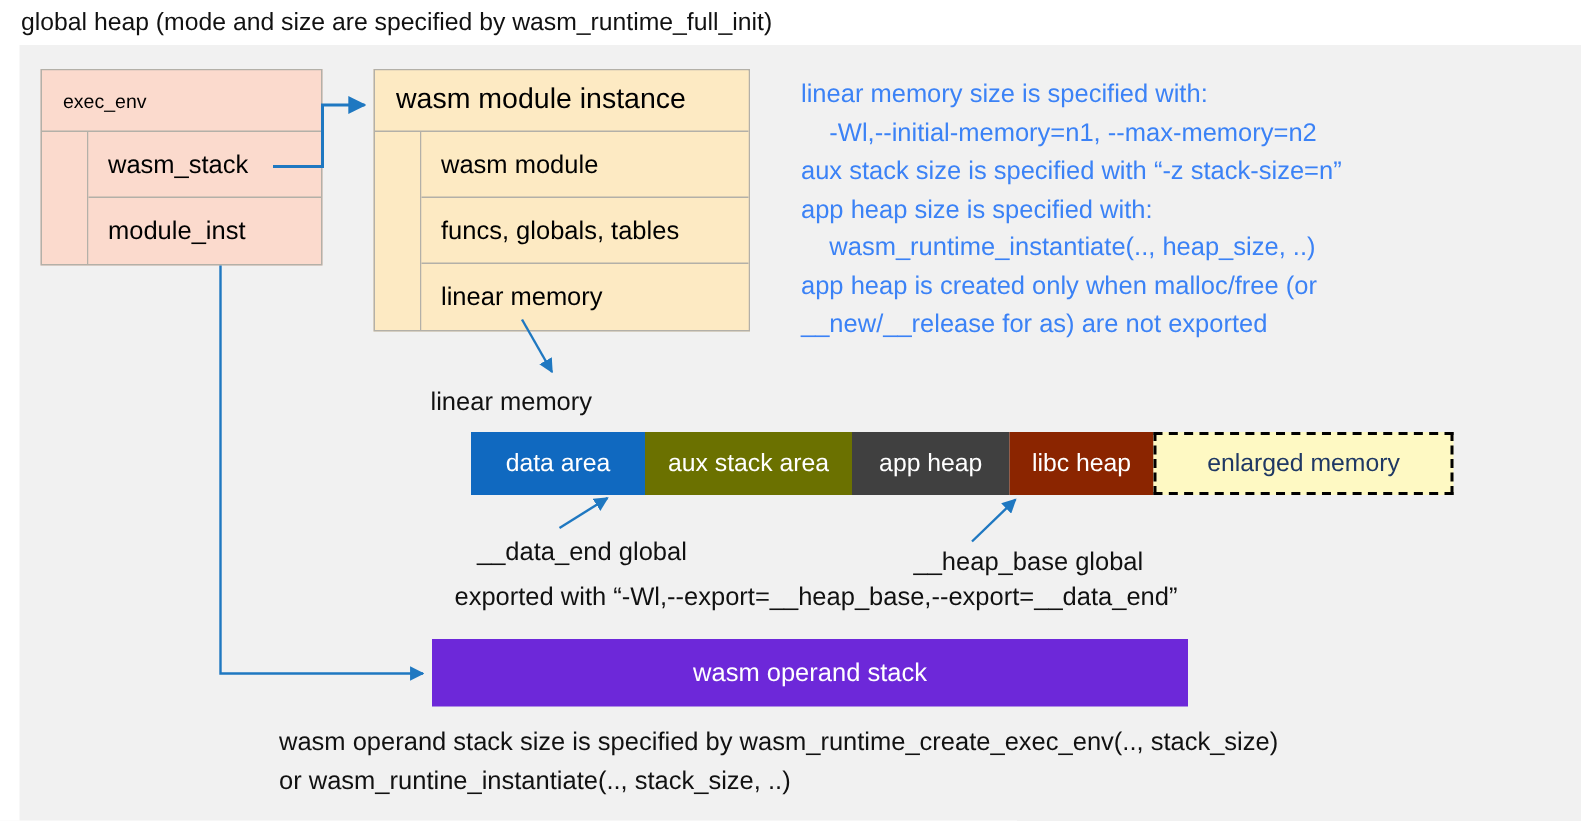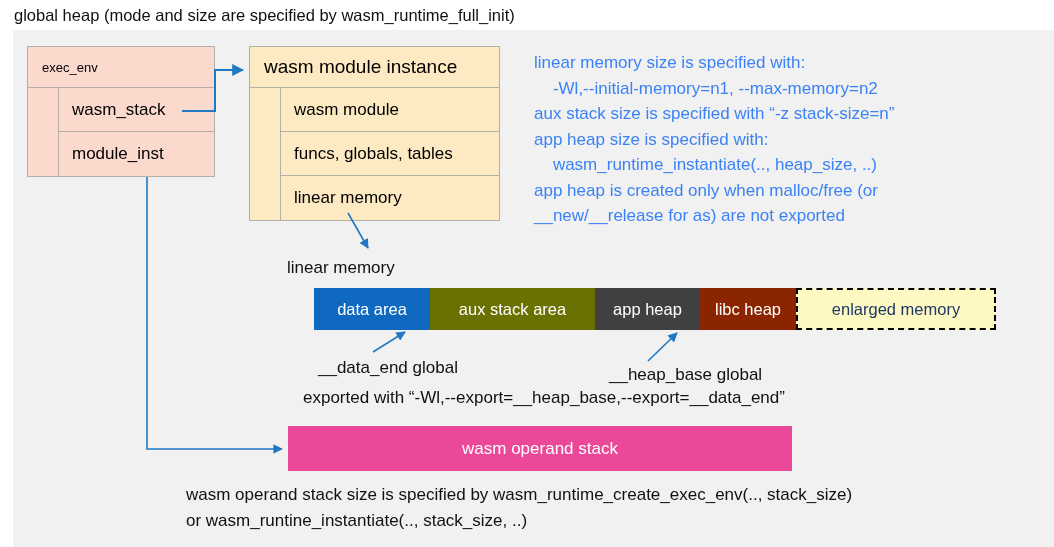--- a/index.html
+++ b/index.html
@@ -175,21 +175,21 @@
   #cap-heap-base { left: 609px; top: 365px; }
   #cap-exported  { left: 303px; top: 388px; }
 
   
   #operand-stack-box {
     position: absolute;
     left: 288px;
     top: 426px;
     width: 504px;
     height: 45px;
-    background: #ec4899;
+    background: #6d28d9;
     display: flex;
     align-items: center;
     justify-content: center;
     font-size: 17px;
     color: #ffffff;
   }
 
   
   .bottom-block {
     position: absolute;
@@ -238,21 +238,21 @@
 aux stack size is specified with “-z stack-size=n”
 app heap size is specified with:
     wasm_runtime_instantiate(.., heap_size, ..)
 app heap is created only when malloc/free (or
 __new/__release for as) are not exported</div>
 
   <div class="lm-label">linear memory</div>
 
   <div class="mem-bar" id="mem-bar">
       <div class="seg" style="width: 116px; background: rgb(16, 105, 192);">data area</div>
-      <div class="seg" style="width: 165px; background: rgb(107, 113, 0);">aux stack area</div>
+      <div class="seg" style="width: 138px; background: rgb(107, 113, 0);">aux stack area</div>
       <div class="seg" style="width: 105px; background: #404040;">app heap</div>
       <div class="seg" style="width: 96px; background: rgb(139, 37, 0);">libc heap</div>
       <div class="seg enlarged" style="width: 200px;">enlarged memory</div>
     </div>
 
   <div class="cap" id="cap-data-end">__data_end global</div>
   <div class="cap" id="cap-heap-base">__heap_base global</div>
   <div class="cap" id="cap-exported">exported with “-Wl,--export=__heap_base,--export=__data_end”</div>
 
   <div id="operand-stack-box">wasm operand stack</div>

